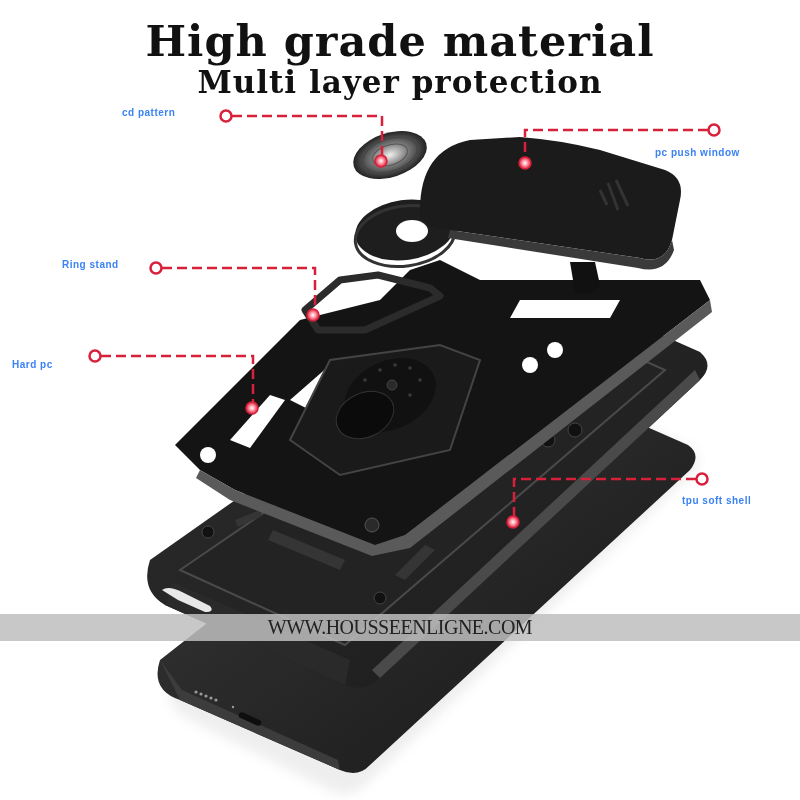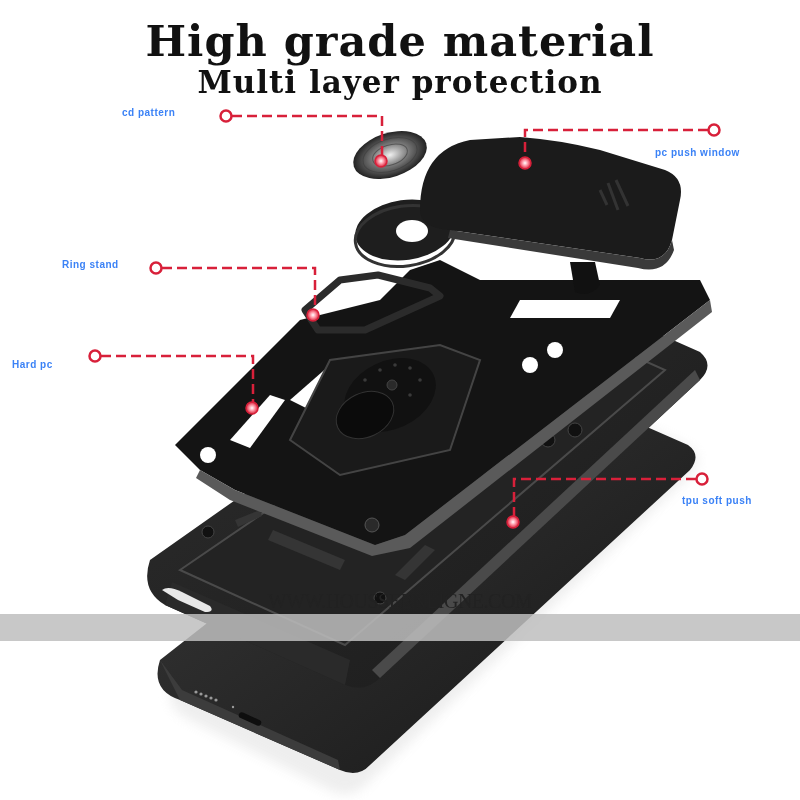--- a/index.html
+++ b/index.html
@@ -5,21 +5,21 @@
   html, body { margin:0; padding:0; background:#ffffff; }
   body { width:800px; height:800px; position:relative; overflow:hidden;
          font-family:"DejaVu Serif", "Liberation Serif", serif; }
   .title { position:absolute; left:0; width:800px; text-align:center; color:#111; font-weight:bold;
            font-family:"DejaVu Serif", serif; }
   .title.h1 { top:16px; font-size:43px; letter-spacing:1px; }
   .title.h2 { top:64px; font-size:31px; letter-spacing:1px; }
   .label { position:absolute; font-family:Liberation Sans, sans-serif; font-weight:bold; font-size:10px; color:#3b82f6; white-space:nowrap; letter-spacing:0.5px; }
   svg.art { position:absolute; left:0; top:0; }
   .banner { position:absolute; left:0; top:614px; width:800px; height:27px; background:rgba(190,190,190,0.85); }
-  .banner-text { position:absolute; left:0; top:588px; width:800px; height:27px; line-height:27px; text-align:center;
+  .banner-text { position:absolute; left:0; top:614px; width:800px; height:27px; line-height:27px; text-align:center;
                  font-family:"Liberation Serif", serif; font-size:20px; color:#222; letter-spacing:-0.5px; }
 </style>
 </head>
 <body>
 
 <div class="title h1">High grade material</div>
 <div class="title h2">Multi layer protection</div>
 
 <svg class="art" width="800" height="800" viewBox="0 0 800 800">
   <defs>
@@ -150,16 +150,16 @@
     <circle cx="313" cy="315" r="6"></circle>
     <circle cx="252" cy="408" r="6"></circle>
     <circle cx="513" cy="522" r="6"></circle>
   </g>
 </svg>
 
 <div class="label" style="left:122px; top:107px;">cd pattern</div>
 <div class="label" style="left:655px; top:147px;">pc push window</div>
 <div class="label" style="left:50px; top:259px;margin-left:12px;">Ring stand</div>
 <div class="label" style="left:12px; top:359px;">Hard pc</div>
-<div class="label" style="left:682px; top:495px;">tpu soft push</div>
+<div class="label" style="left:682px; top:495px;">tpu soft shell</div>
 
 <div class="banner"></div>
 <div class="banner-text">WWW.HOUSSEENLIGNE.COM</div>
 
 </body></html>

